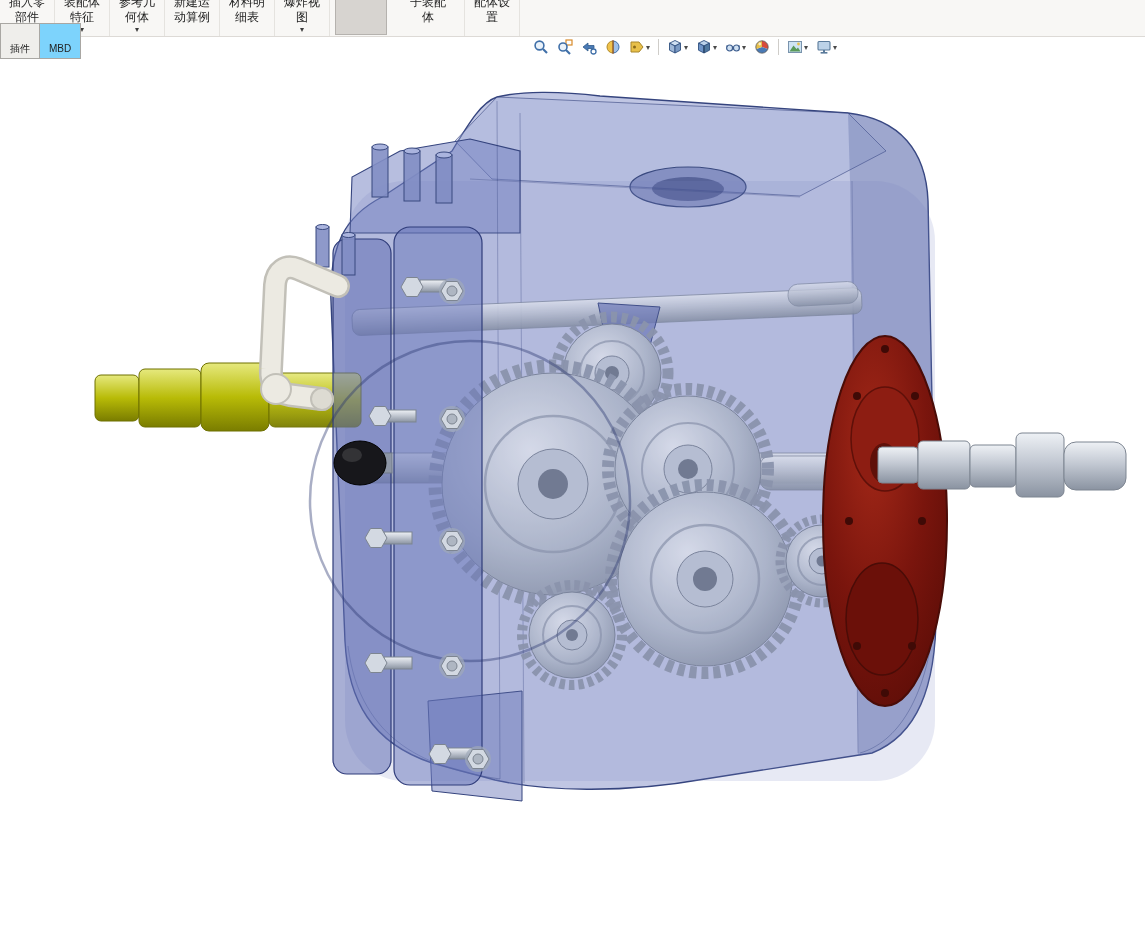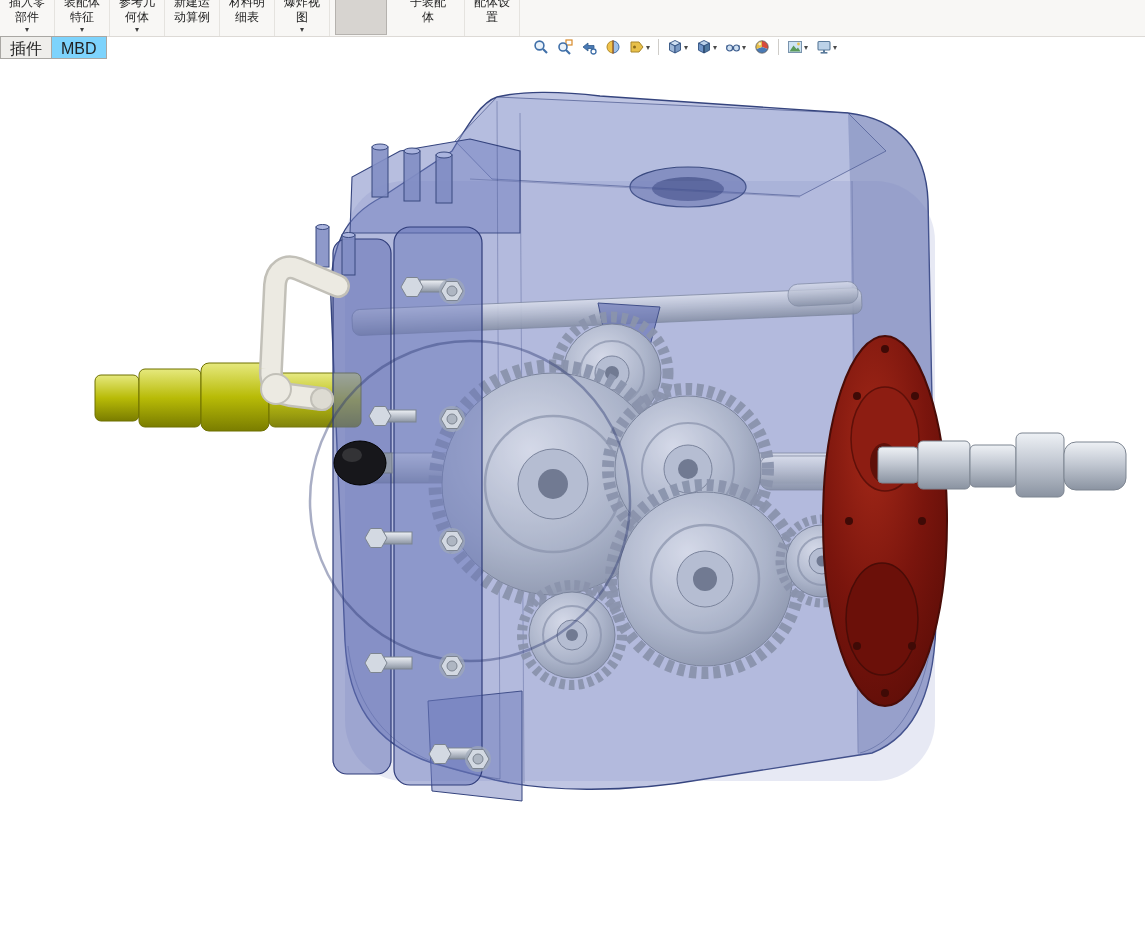--- a/index.html
+++ b/index.html
@@ -13,21 +13,21 @@
     height:58px;padding:0 9px 2px;border-right:1px solid #e5e3df;cursor:default;}
   .tb-label{white-space:pre-line;text-align:center;font-size:12px;line-height:15px;color:#1d1d1d;}
   .caret{font-size:8px;line-height:9px;height:9px;color:#3c3c3c;}
   .caret.hidden{visibility:hidden;}
   .tb-blank{width:50px;height:34px;background:#d7d4d0;border:1px solid #b5b2ae;
     align-self:flex-end;margin:0 5px 1px;}
 
   
   .tabs-row{height:22px;background:#ffffff;display:flex;align-items:flex-end;
     position:relative;flex:0 0 auto;}
-  .tab{font-size:16px;line-height:14px;padding:5px 9px 2px;border:1px solid #a9a7a3;
+  .tab{font-size:10px;line-height:14px;padding:18px 9px 2px;border:1px solid #a9a7a3;
     color:#222;cursor:default;}
   .tab.inactive{background:#efeeeb;}
   .tab.active{background:#7dd3fc;border-left:none;}
   .headsup{position:absolute;left:533px;top:2px;display:flex;align-items:center;gap:8px;}
   .hu-btn{display:flex;align-items:center;gap:1px;cursor:default;}
   .hu-btn svg{display:block;}
   .hu-caret{font-size:8px;color:#4a4a4a;}
   .hu-sep{width:1px;height:16px;background:#cfcdc9;}
 
   

